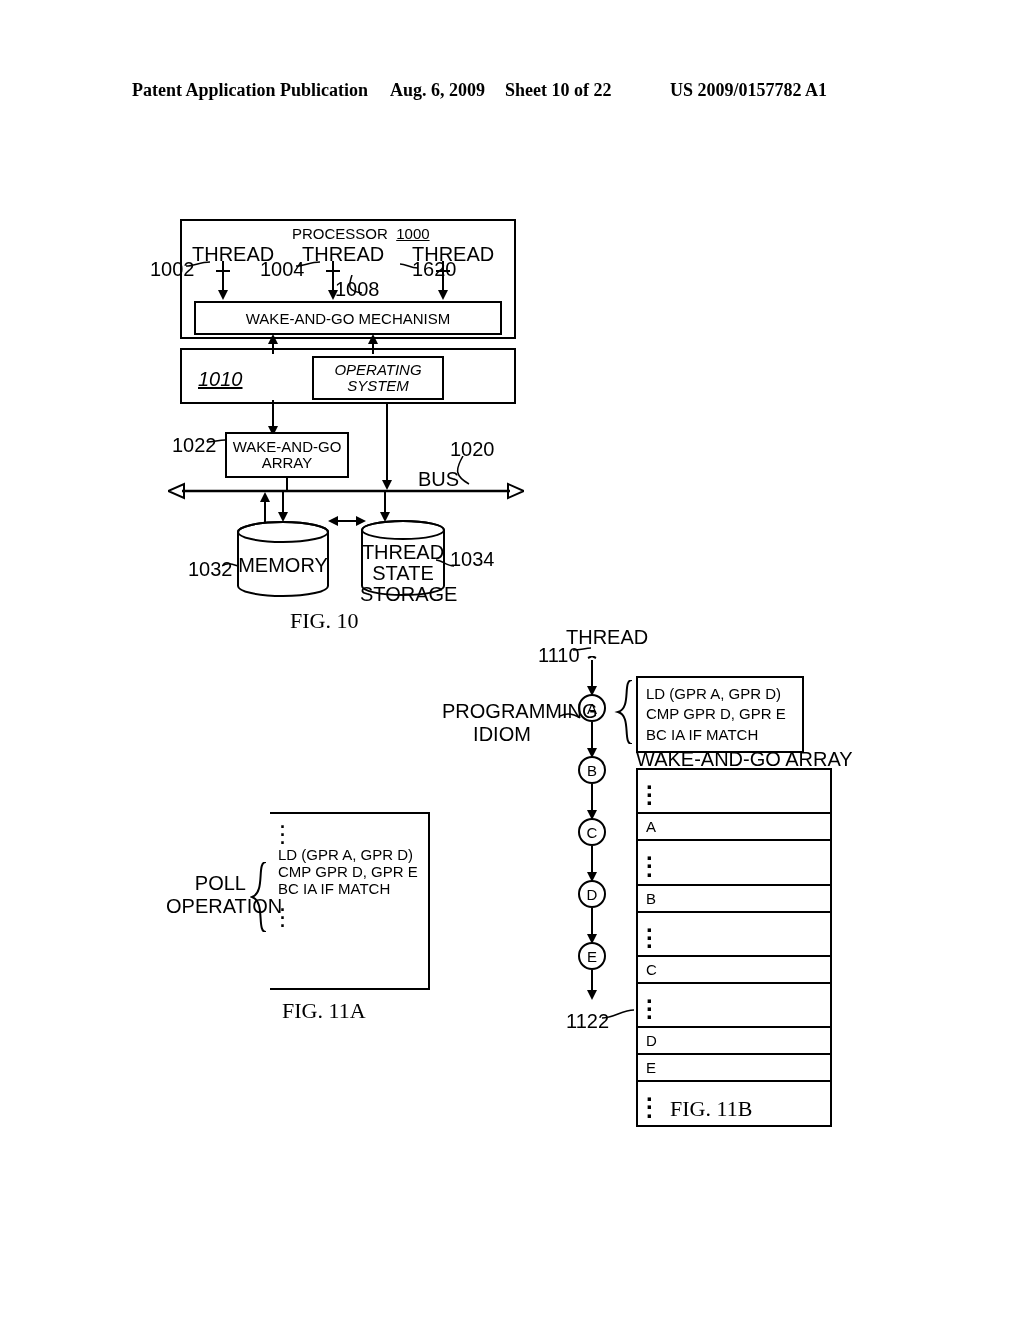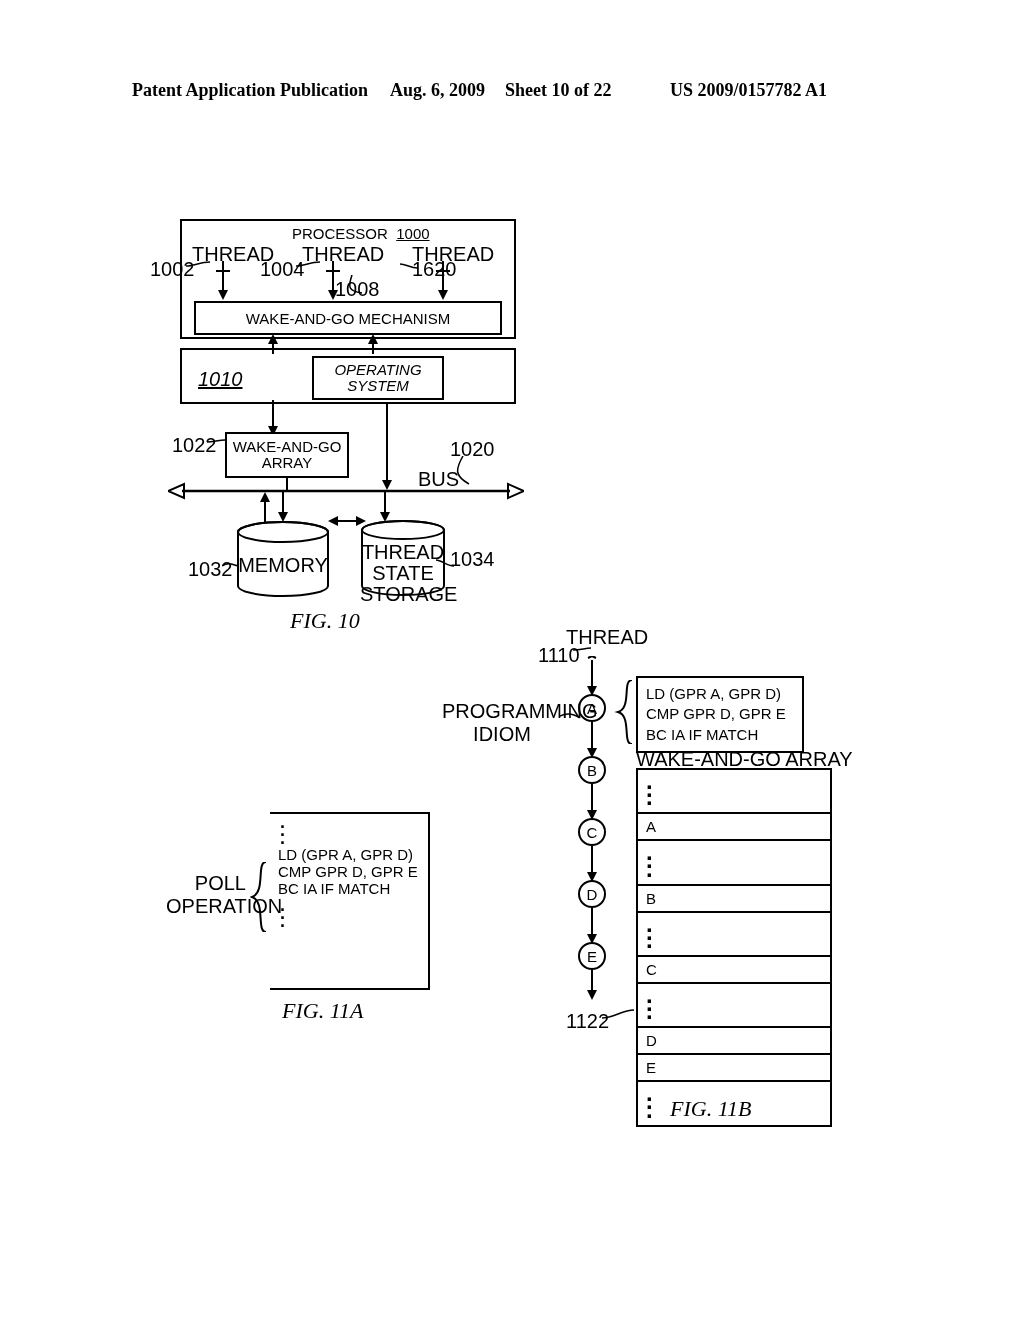--- a/index.html
+++ b/index.html
@@ -34,21 +34,20 @@
   }
   .label {
     position: absolute;
     font-family: Arial, Helvetica, sans-serif;
     font-size: 20px;
     text-align: center;
   }
   .figlabel {
     position: absolute;
     font-family: "Times New Roman", serif;
-    font-style: italic;
     font-size: 22px;
   }
   .cyl {
     position: absolute;
   }
   .thread-node {
     position: absolute;
     width: 28px; height: 28px;
     border: 2px solid #000;
     border-radius: 50%;

